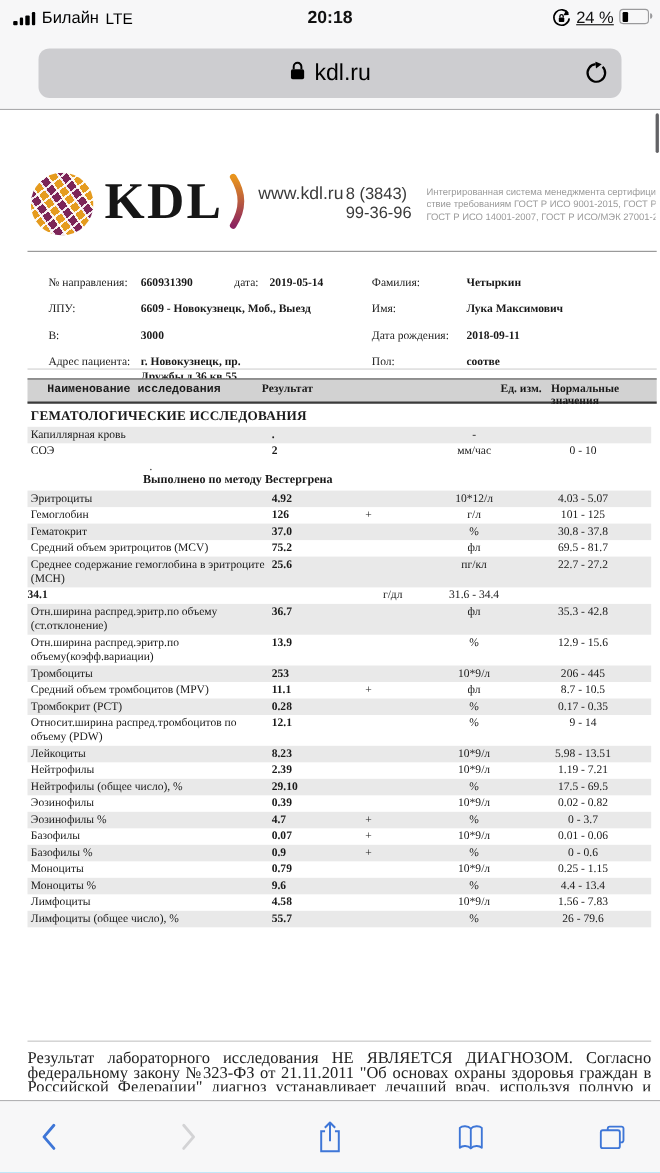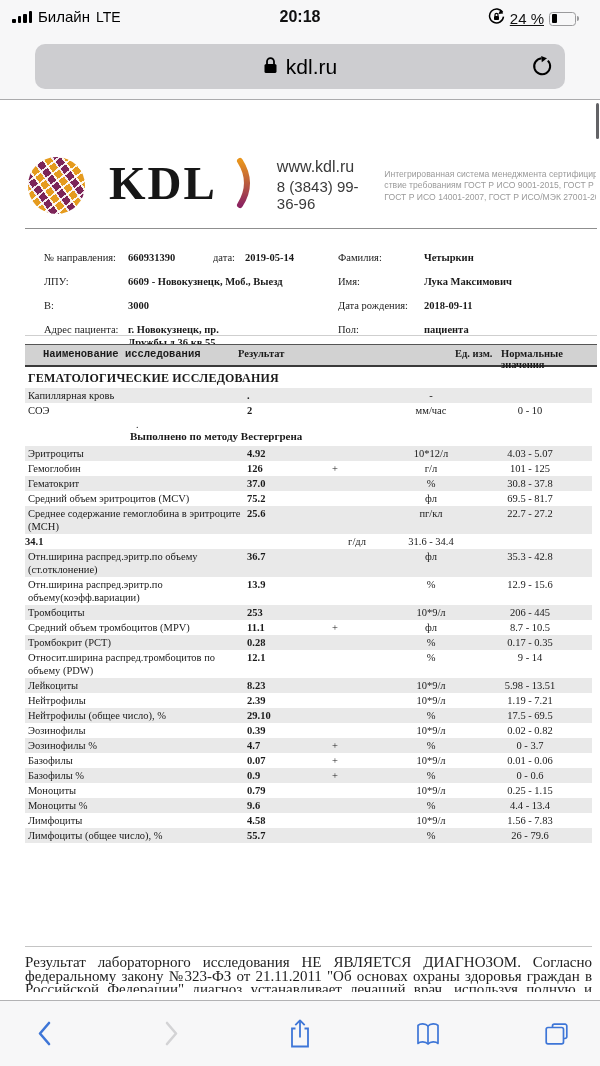--- a/index.html
+++ b/index.html
@@ -8,45 +8,45 @@
   
   .chrome{position:absolute;top:0;left:0;width:600px;height:99px;background:#f7f7f8;
           border-bottom:1px solid #ababad;}
   .status-bar{position:relative;height:40px;}
   .sb-left{position:absolute;left:12px;top:8px;display:flex;align-items:center;gap:6px;}
   .signal{display:flex;align-items:flex-end;gap:2px;height:12px;}
   .signal i{display:block;width:3.5px;background:#000;border-radius:1px;}
   .carrier{font-size:15px;color:#000;}
   .network{font-size:14px;color:#000;}
   .sb-time{position:absolute;left:0;right:0;top:8px;text-align:center;font-size:16px;font-weight:700;}
-  .sb-right{position:absolute;right:24px;top:8px;display:flex;align-items:center;gap:5px;text-decoration:underline;}
+  .sb-right{position:absolute;right:10px;top:8px;display:flex;gap:5px;text-decoration:underline;}
   .pct{font-size:15px;}
   .battery{position:relative;width:25px;height:12px;border:1px solid #9a9a9c;border-radius:3.5px;}
   .battery .fill{position:absolute;left:1.5px;top:1.5px;bottom:1.5px;width:5px;background:#000;border-radius:1px;}
   .battery .nub{position:absolute;right:-4px;top:3px;width:2.5px;height:5px;background:#9a9a9c;
                 border-radius:0 2px 2px 0;}
   .url-row{position:relative;height:58px;}
   .pill{position:absolute;left:35px;right:35px;top:4px;height:45px;background:#cdcdd0;border-radius:10px;
         display:flex;align-items:center;justify-content:center;gap:8px;}
   .pill .domain{font-size:21px;color:#000;}
   .reload{position:absolute;right:13px;top:12px;}
   
   .page{position:absolute;top:100px;left:0;width:600px;height:900px;background:#fff;overflow:hidden;
         font-family:"Liberation Serif",serif;color:#1a1a1a;}
   .scrollbar{position:absolute;right:1px;top:103px;width:3px;height:36px;background:#636366;border-radius:2px;}
-  .logo-row{display:flex;align-items:center;margin:54px 4px 0 28px;height:62px;gap:14px;}
+  .logo-row{display:flex;align-items:center;margin:54px 4px 0 28px;height:62px;}
   .sphere{width:57px;height:57px;border-radius:50%;flex:none;
     background:
       repeating-linear-gradient(55deg, rgba(255,255,255,.9) 0 1.8px, transparent 1.8px 8.5px),
       repeating-linear-gradient(-38deg, rgba(255,255,255,.9) 0 1.8px, transparent 1.8px 8.5px),
       repeating-linear-gradient(55deg, #7c2458 0 8.5px, #e59b1e 8.5px 17px);}
   .logo-word{font-family:"Liberation Serif",serif;font-weight:700;font-size:47px;letter-spacing:2px;
              color:#161616;margin:0 4px 4px 10px;}
   .swoosh{margin:0 6px 0 0;}
-  .contact{display:flex;flex-direction:column;justify-content:center;gap:2px;
+  .contact{display:flex;flex-direction:row;justify-content:center;gap:2px;
            font-family:"Liberation Sans",sans-serif;color:#3a3a3a;}
   .site{font-size:16px;}
   .phone{font-size:15px;}
   .cert{margin-left:auto;width:272px;overflow:hidden;font-family:"Liberation Sans",sans-serif;
         font-size:8.6px;line-height:11.5px;color:#9a9a9a;margin-top:2px;}
   .cert div{white-space:nowrap;}
   .hr1{border:none;border-top:1px solid #8f8f8f;margin:12px 3px 0 25px;}
   .hr2{border:none;border-top:1px solid #cfcfcf;margin:0 3px 0 25px;}
   .patient{position:relative;height:96px;margin-top:10px;font-size:10.5px;}
   .p-col{position:absolute;top:12px;margin-left:16px;}
@@ -196,21 +196,21 @@
           <div class="p-row">
             <span class="p-label">Имя:</span>
             <span class="p-value">Лука Максимович</span>
           </div>
           <div class="p-row">
             <span class="p-label">Дата рождения:</span>
             <span class="p-value">2018-09-11</span>
           </div>
           <div class="p-row">
             <span class="p-label">Пол:</span>
-            <span class="p-value">пациента</span>
+            <span class="p-value">соотве</span>
           </div>
         </div>
     </div>
 
     <hr class="hr2">
 
     <div class="tbl-header">
       <span class="th1">Наименование исследования</span>
       <span class="th2">Результат</span>
       <span class="th3">Ед. изм.</span>

